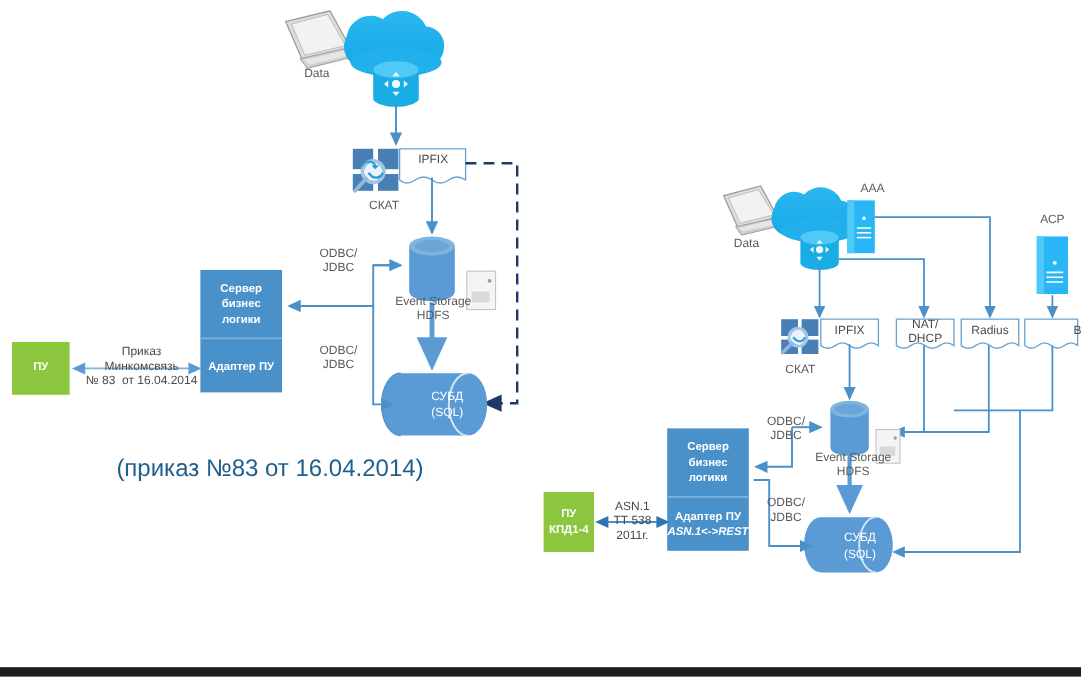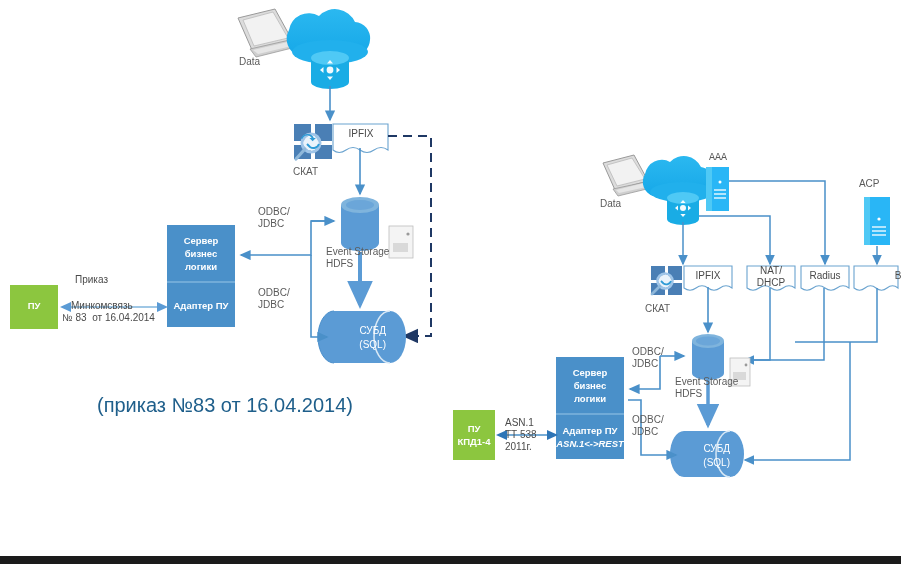--- a/index.html
+++ b/index.html
@@ -6,21 +6,21 @@
   body{
     width:901px;height:564px;
     background:#ffffff;
     font-family:"Liberation Sans","DejaVu Sans",sans-serif;
     overflow:hidden;
     position:relative;
   }
   #stage{position:absolute;left:0;top:0;width:901px;height:564px;background:#fff;}
   #bottombar{position:absolute;left:0;top:556px;width:901px;height:8px;background:#1b1b1b;}
   svg.layer{position:absolute;left:0;top:0;width:901px;height:564px;}
-  .lbl{position:absolute;color:#5a5a5a;font-size:10px;line-height:1.15;white-space:pre;}
+  .lbl{position:absolute;color:#5a5a5a;font-size:10px;line-height:1.15;text-align:center;white-space:pre;}
   .lbl.dark{color:#4a4a4a;}
   .boxtxt{position:absolute;color:#ffffff;font-size:9.5px;font-weight:bold;line-height:1.25;text-align:center;}
   .flagtxt{position:absolute;color:#4a4a4a;font-size:10px;line-height:1.15;text-align:center;white-space:pre;}
   .title{position:absolute;color:#1f5f8b;font-size:21px;text-align:center;white-space:pre;}
   .title.sub{font-size:20px;}
   .cyltxt{position:absolute;color:#ffffff;font-size:10px;font-weight:normal;text-align:right;line-height:1.25;}
 </style>
 </head>
 <body>
 
@@ -268,28 +268,28 @@
   <div class="boxtxt" style="left:167px;top:248px;width:68px;">бизнес</div>
   <div class="boxtxt" style="left:167px;top:261px;width:68px;">логики</div>
   <div class="boxtxt" style="left:167px;top:300px;width:68px;">Адаптер ПУ</div>
   <div class="boxtxt" style="left:10px;top:300px;width:48px;">ПУ</div>
 
   <div class="lbl" style="left:258px;top:206px;width:48px;">ODBC/</div>
   <div class="lbl" style="left:258px;top:218px;width:48px;">JDBC</div>
   <div class="lbl" style="left:258px;top:287px;width:48px;">ODBC/</div>
   <div class="lbl" style="left:258px;top:299px;width:48px;">JDBC</div>
 
-  <div class="lbl dark" style="left:75px;top:274px;width:86px;">Приказ</div>
+  <div class="lbl dark" style="left:75px;top:288px;width:86px;">Приказ</div>
   <div class="lbl dark" style="left:71px;top:300px;width:94px;">Минкомсвязь</div>
   <div class="lbl dark" style="left:62px;top:312px;width:112px;">№ 83  от 16.04.2014</div>
 
-  <div class="title sub" style="left:45px;top:394px;width:360px;">(приказ №83 от 16.04.2014)</div>
+  <div class="title sub" style="left:45px;top:380px;width:360px;">(приказ №83 от 16.04.2014)</div>
 
   <div class="lbl" style="left:600px;top:198px;width:44px;">Data</div>
-  <div class="lbl" style="left:709px;top:152px;width:36px;font-family:Liberation Mono, monospace;">ААА</div>
+  <div class="lbl" style="left:709px;top:152px;width:36px;">ААА</div>
   <div class="lbl" style="left:859px;top:178px;width:36px;">АСР</div>
   <div class="lbl" style="left:645px;top:303px;width:44px;">СКАТ</div>
   <div class="flagtxt" style="left:686px;top:270px;width:44px;">IPFIX</div>
   <div class="flagtxt" style="left:749px;top:265px;width:44px;">NAT/</div>
   <div class="flagtxt" style="left:749px;top:277px;width:44px;">DHCP</div>
   <div class="flagtxt" style="left:803px;top:270px;width:44px;">Radius</div>
   <div class="flagtxt" style="left:855px;top:270px;width:42px;margin-left:32px;">Billing</div>
 
   <div class="lbl" style="left:675px;top:376px;width:72px;">Event Storage</div>
   <div class="lbl" style="left:675px;top:388px;width:72px;">HDFS</div>

